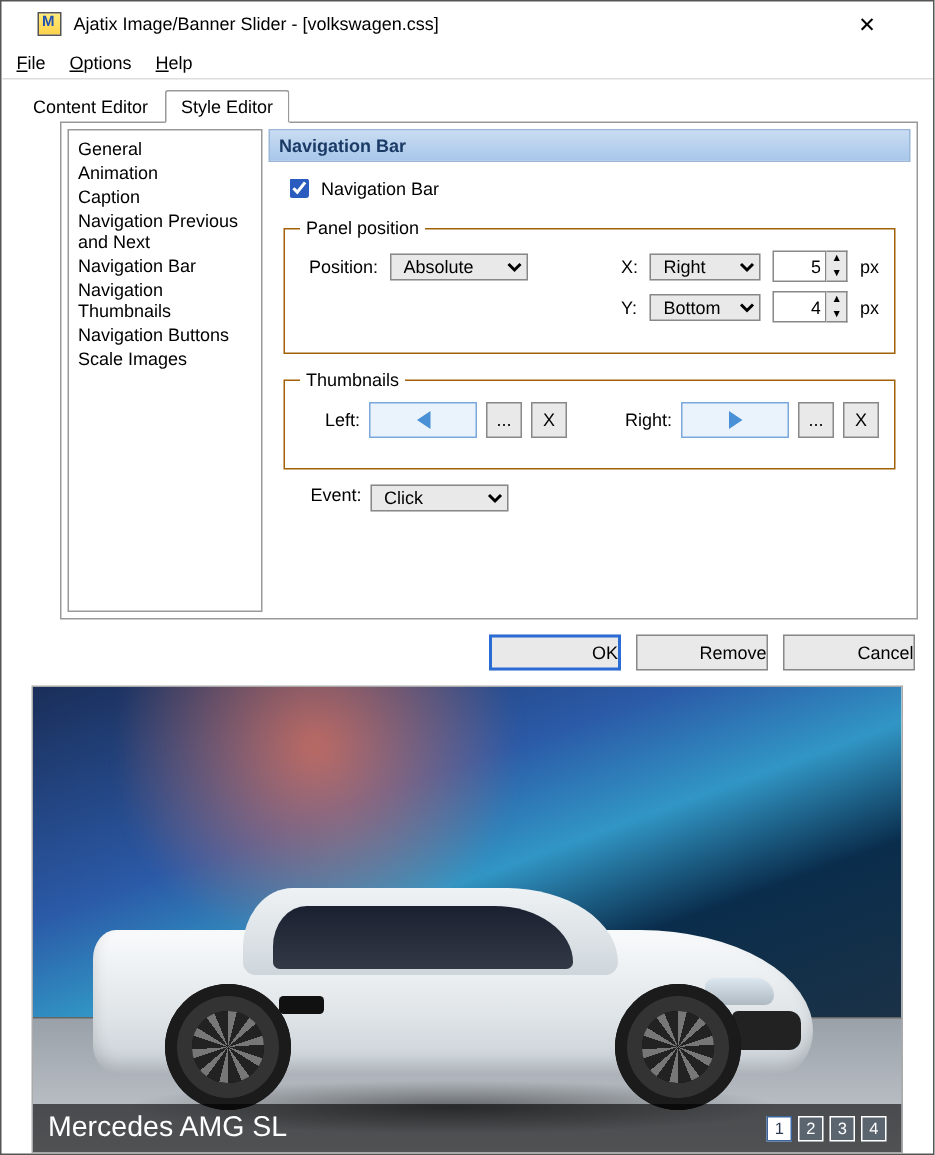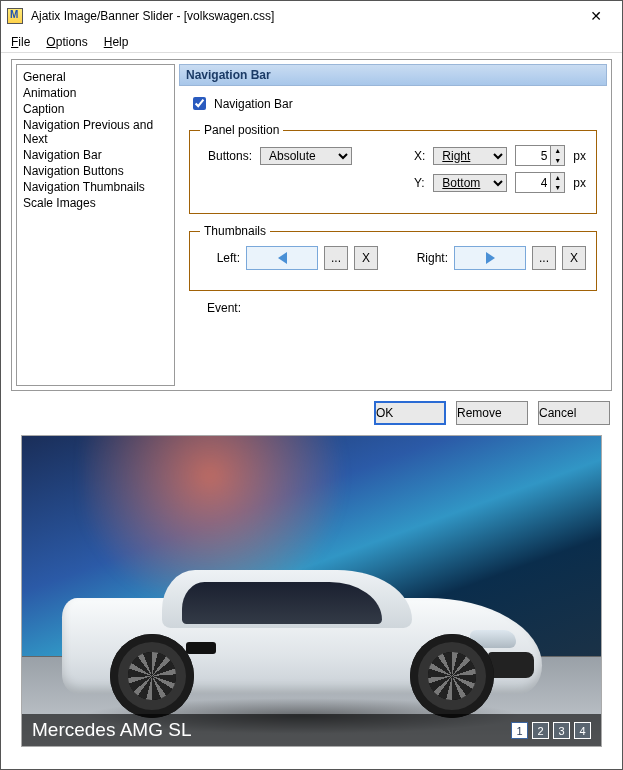--- a/index.html
+++ b/index.html
@@ -1,56 +1,56 @@
 <!DOCTYPE html>
 <html><head>
 <meta charset="utf-8">
 <style>
   * { box-sizing: border-box; font-family: "Segoe UI", Tahoma, sans-serif; font-size: 12px; }
   body { margin: 0; background: #fff; width: 623px; height: 770px; overflow: hidden; border: 1px solid #555; }
-  .titlebar { height: 30px; display: flex; align-items: center; padding: 0 6px; }
+  .titlebar { height: 30px; display: flex; align-items: center; padding: 0 24px; }
   .titlebar .app-icon { width: 16px; height: 16px; background: linear-gradient(#ffeb7a,#ffd24b); border: 1px solid #555; margin-right: 8px; position: relative; }
   .titlebar .app-icon::after { content:"M"; color:#2050b0; font-weight:bold; font-size:10px; position:absolute; left:2px; top:0; }
   .titlebar .title { flex: 1; }
   .titlebar .close { width: 40px; text-align: center; font-size: 14px; }
   .menubar { height: 22px; display: flex; align-items: center; gap: 16px; padding: 0 10px; border-bottom: 1px solid #ddd; }
   .menubar span u { text-decoration: underline; }
   .content { padding: 6px 10px; }
   .tabs { display: flex; position: relative; top: 1px; }
   .tab { padding: 3px 10px; cursor: pointer; border: 1px solid transparent; }
   .tab.active { background: #fff; border: 1px solid #999; border-bottom: 1px solid #fff; border-radius: 2px 2px 0 0; }
-  .tabpanes { border: 1px solid #999; height: 332px; display: flex; }
+  .tabpanes { border: 1px solid #999; height: 332px; display: flex; margin-left: 29px; }
   .sidelist { width: 188px; border: 1px solid #999; margin: 4px; padding: 4px 6px; }
   .sidelist div { padding: 1px 0; cursor: pointer; }
   .rightpane { flex: 1; padding: 4px 4px 4px 0; }
   .section-head { background: linear-gradient(#c9dcf2,#a8c7ea); border: 1px solid #9ab6d8; padding: 3px 6px; font-weight: 600; color: #1b3b66; }
   .pad { padding: 8px 10px; }
   .chk { display: flex; align-items: center; gap: 5px; margin-bottom: 10px; }
   .chk input { width: 13px; height: 13px; accent-color: #2a5bbf; }
   fieldset { border: 1px solid #a16207; margin: 0 0 10px 0; padding: 8px 10px 20px; }
   legend { padding: 0 4px; }
   .row { display: flex; align-items: flex-start; gap: 6px; margin-bottom: 8px; }
   .lbl { width: 52px; text-align: right; }
   select { height: 18px; border: 1px solid #888; background: #e9e9e9; padding: 0 4px; }
   .combo-wide { width: 92px; }
-  .combo-pos { width: 74px; text-decoration: underline; }
+  .combo-pos { width: 74px; }
   .spin { display: flex; align-items: center; }
   .spin input { width: 36px; height: 21px; border: 1px solid #888; text-align: right; padding-right: 3px; }
   .spin .updown { width: 14px; height: 21px; border: 1px solid #888; border-left: 0; display: flex; flex-direction: column; background: #e9e9e9; }
   .spin .updown div { flex:1; font-size: 7px; text-align:center; line-height: 9px; }
   .posgrid { display: grid; grid-template-columns: auto auto 1fr auto auto auto auto; gap: 6px 8px; align-items: center; }
   .scrollers-row { display: flex; align-items: center; gap: 6px; }
   .scroll-lbl { width: 40px; text-align: right; }
   .imgbtn { width: 72px; height: 24px; border: 1px solid #7aa8da; background: #eaf3fb; display:flex; align-items:center; justify-content:center; }
   .sqbtn { width: 24px; height: 24px; border: 1px solid #888; background: #e9e9e9; text-align: center; line-height: 22px; }
   .chev { display:inline-block; }
   .chev.left { border-top:6px solid transparent; border-bottom:6px solid transparent; border-right:9px solid #4a90d6; }
   .chev.right { border-top:6px solid transparent; border-bottom:6px solid transparent; border-left:9px solid #4a90d6; }
   .dlg-buttons { display: flex; justify-content: flex-end; gap: 10px; padding: 10px 2px; }
-  .btn { width: 72px; height: 24px; border: 1px solid #888; background: #e9e9e9; text-align: left; line-height: 22px; }
+  .btn { width: 88px; height: 24px; border: 1px solid #888; background: #e9e9e9; text-align: right; line-height: 22px; }
   .btn.primary { border: 2px solid #2a6bd4; line-height: 20px; }
   .preview { margin: 0 10px 10px; border: 1px solid #aaa; height: 312px; position: relative; overflow: hidden; }
   .sky { position:absolute; inset:0; background: linear-gradient(160deg,#1a2e59 0%, #2b5aa7 30%, #3196c5 45%, #0a2d4c 60%, #273542 100%); }
   .blob { position:absolute; width:320px; height:200px; background: radial-gradient(circle at 40% 40%, rgba(255,120,80,0.7), rgba(255,120,80,0) 60%); left:60px; top:-40px; filter: blur(6px);}
   .floor { position:absolute; bottom:0; left:0; right:0; height:90px; background: linear-gradient(#99a0a7,#c7ccd1); }
   .floor::after{content:"";position:absolute;top:0;left:0;right:0;height:1px;background:#666;}
   .shadow { position:absolute; bottom:12px; left:60px; width:440px; height:36px; background: radial-gradient(ellipse, rgba(0,0,0,0.45), rgba(0,0,0,0) 70%); border-radius:50%; }
   .car { position:absolute; bottom:28px; left:40px; width:480px; height:160px; }
   .body-shape { position:absolute; bottom:24px; left:0; width:480px; height:96px; background: linear-gradient(#f9fbfc,#dfe4e8 60%,#c7ced4); border-radius: 16px 120px 24px 18px / 20px 70px 30px 20px; box-shadow: inset 0 -6px 10px rgba(0,0,0,0.15); }
   .cabin { position:absolute; bottom:90px; left:100px; width:250px; height:58px; background: linear-gradient(#eef2f5,#cfd6db); border-radius: 40px 90px 10px 10px / 48px 60px 10px 10px; }
@@ -76,43 +76,47 @@
   <div class="close">✕</div>
 </div>
 
 <div class="menubar">
   <span><u>F</u>ile</span>
   <span><u>O</u>ptions</span>
   <span><u>H</u>elp</span>
 </div>
 
 <div class="content">
+  <div class="tabs">
+    <div class="tab">Content Editor</div>
+    <div class="tab active">Style Editor</div>
+  </div>
   <div class="tabpanes">
     <div class="sidelist">
       <div>General</div>
       <div>Animation</div>
       <div>Caption</div>
       <div>Navigation Previous and Next</div>
       <div>Navigation Bar</div>
+      <div>Navigation Thumbnails</div>
       <div>Navigation Buttons</div>
-      <div>Navigation Thumbnails</div>
       <div>Scale Images</div>
     </div>
     <div class="rightpane">
       <div class="section-head">Navigation Bar</div>
       <div class="pad">
         <label class="chk">
           <input type="checkbox" checked="" style="">
           <span>Navigation Bar</span>
         </label>
 
         <fieldset>
           <legend>Panel position</legend>
           <div class="posgrid">
-            <span class="lbl">Buttons:</span>
+            <span class="lbl">Position:</span>
             <select class="combo-wide"><option>Absolute</option></select>
             <span></span>
             <span>X:</span>
             <select class="combo-pos"><option>Right</option></select>
             <span class="spin">
               <input value="5" style="">
               <span class="updown">
                   <div>▲</div>
                   <div>▼</div>
                 </span>
@@ -149,20 +153,21 @@
             <div class="imgbtn">
                 <span class="chev right"></span>
               </div>
             <div class="sqbtn">...</div>
             <div class="sqbtn">X</div>
           </div>
         </fieldset>
 
         <div class="row">
           <span class="lbl">Event:</span>
+          <select class="combo-wide"><option>Click</option></select>
         </div>
       </div>
     </div>
   </div>
 
   <div class="dlg-buttons">
     <div class="btn primary">OK</div>
     <div class="btn">Remove</div>
     <div class="btn">Cancel</div>
   </div>

